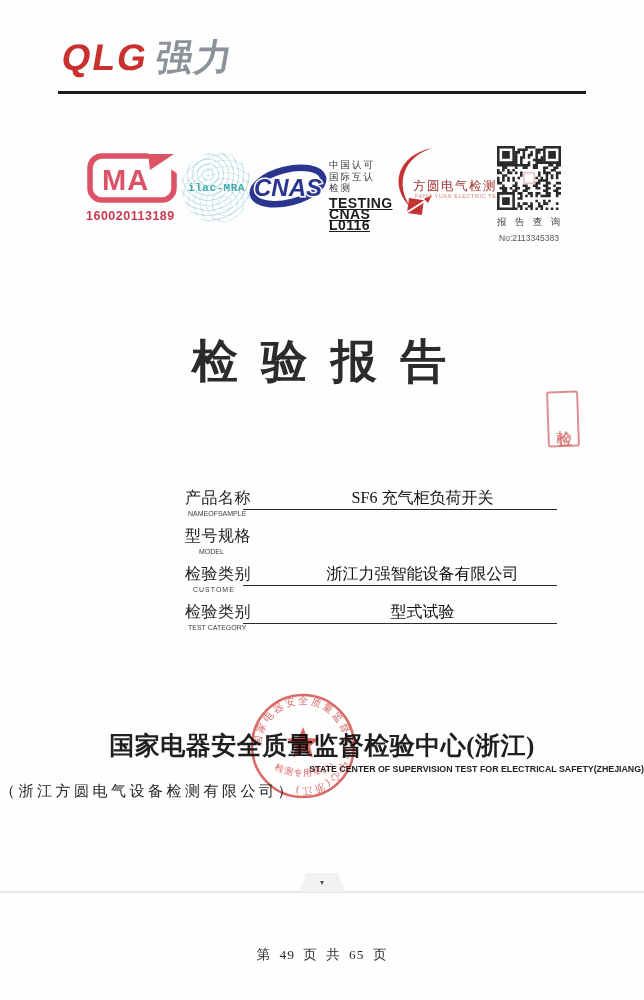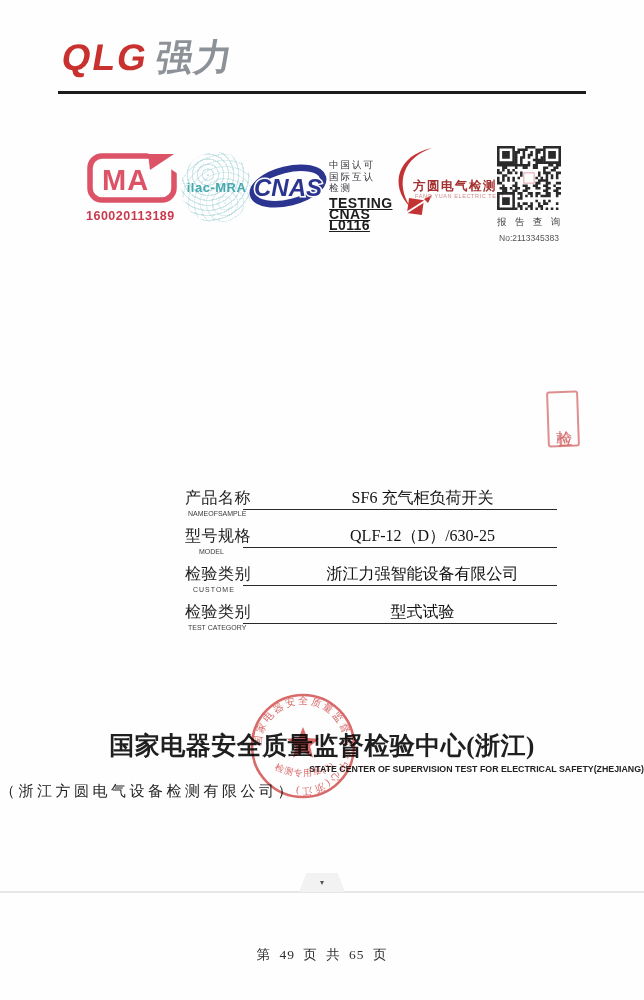--- a/index.html
+++ b/index.html
@@ -16,29 +16,29 @@
 
   
   .cma{position:absolute;left:86px;top:152px;width:92px;text-align:left;}
   .cma-num{margin-top:1px;font-family:"Liberation Sans",sans-serif;font-weight:bold;
            font-size:12.5px;color:#ca3a4e;letter-spacing:0.5px;}
   .ilac{position:absolute;left:181px;top:152px;width:71px;height:71px;border-radius:50%;
         background:
           repeating-radial-gradient(circle at 38% 32%, rgba(120,190,195,.35) 0 1.3px, rgba(255,255,255,0) 1.3px 5px),
           repeating-radial-gradient(circle at 62% 72%, rgba(120,190,195,.22) 0 1.3px, rgba(255,255,255,0) 1.3px 6px);
         display:flex;align-items:center;justify-content:center;}
-  .ilac span{font-family:Liberation Sans, sans-serif;font-weight:bold;font-size:13px;
+  .ilac span{font-family:Liberation Mono, monospace;font-weight:bold;font-size:11px;
              color:#45a9b0;letter-spacing:0.5px;}
   .cnas{position:absolute;left:249px;top:157px;width:150px;height:66px;}
   .cnas-text{position:absolute;left:80px;top:2px;font-family:"Liberation Sans",sans-serif;}
   .cnas-cn{font-size:9.5px;color:#35353f;line-height:11.5px;letter-spacing:2px;}
   .cnas-b{font-size:14px;font-weight:bold;color:#1d1d1d;line-height:11px;letter-spacing:0.4px;text-decoration:underline;}
   .cnas-b.first{margin-top:4px;}
   .fy{position:absolute;left:384px;top:145px;width:108px;height:78px;}
-  .fy-cn{position:absolute;left:29px;top:33px;font-weight:bold;font-size:12.5px;
+  .fy-cn{position:absolute;left:29px;top:33px;font-weight:normal;font-size:12.5px;
          color:#a53030;letter-spacing:1.5px;white-space:nowrap;}
   .fy-en{position:absolute;left:31px;top:48px;font-family:"Liberation Sans",sans-serif;
          font-size:5.5px;color:#cf8a8a;letter-spacing:0.6px;white-space:nowrap;}
   .qr{position:absolute;left:497px;top:146px;width:64px;text-align:center;}
   .qr-cap{margin-top:2px;font-size:9.5px;color:#3d3d3d;letter-spacing:3px;white-space:nowrap;}
   .qr-no{font-family:"Liberation Sans",sans-serif;font-size:8.5px;color:#555;margin-top:4px;}
 
   
   .title-cn{position:absolute;left:0;top:331px;width:644px;margin:0;text-align:center;
             font-size:46px;font-weight:600;color:#2b2b2b;letter-spacing:6px;}
@@ -138,34 +138,34 @@
         <path d="M28.16 0.00h2.56v2.56h-2.56zM30.72 0.00h2.56v2.56h-2.56zM33.28 0.00h2.56v2.56h-2.56zM35.84 0.00h2.56v2.56h-2.56zM20.48 2.56h2.56v2.56h-2.56zM23.04 2.56h2.56v2.56h-2.56zM25.60 2.56h2.56v2.56h-2.56zM28.16 2.56h2.56v2.56h-2.56zM38.40 2.56h2.56v2.56h-2.56zM40.96 2.56h2.56v2.56h-2.56zM43.52 2.56h2.56v2.56h-2.56zM17.92 5.12h2.56v2.56h-2.56zM20.48 5.12h2.56v2.56h-2.56zM25.60 5.12h2.56v2.56h-2.56zM33.28 5.12h2.56v2.56h-2.56zM38.40 5.12h2.56v2.56h-2.56zM40.96 5.12h2.56v2.56h-2.56zM17.92 7.68h2.56v2.56h-2.56zM25.60 7.68h2.56v2.56h-2.56zM30.72 7.68h2.56v2.56h-2.56zM33.28 7.68h2.56v2.56h-2.56zM38.40 7.68h2.56v2.56h-2.56zM17.92 10.24h2.56v2.56h-2.56zM23.04 10.24h2.56v2.56h-2.56zM25.60 10.24h2.56v2.56h-2.56zM30.72 10.24h2.56v2.56h-2.56zM38.40 10.24h2.56v2.56h-2.56zM43.52 10.24h2.56v2.56h-2.56zM17.92 12.80h2.56v2.56h-2.56zM23.04 12.80h2.56v2.56h-2.56zM35.84 12.80h2.56v2.56h-2.56zM38.40 12.80h2.56v2.56h-2.56zM40.96 12.80h2.56v2.56h-2.56zM43.52 12.80h2.56v2.56h-2.56zM17.92 15.36h2.56v2.56h-2.56zM23.04 15.36h2.56v2.56h-2.56zM30.72 15.36h2.56v2.56h-2.56zM38.40 15.36h2.56v2.56h-2.56zM40.96 15.36h2.56v2.56h-2.56zM43.52 15.36h2.56v2.56h-2.56zM0.00 17.92h2.56v2.56h-2.56zM2.56 17.92h2.56v2.56h-2.56zM5.12 17.92h2.56v2.56h-2.56zM7.68 17.92h2.56v2.56h-2.56zM10.24 17.92h2.56v2.56h-2.56zM12.80 17.92h2.56v2.56h-2.56zM15.36 17.92h2.56v2.56h-2.56zM17.92 17.92h2.56v2.56h-2.56zM20.48 17.92h2.56v2.56h-2.56zM23.04 17.92h2.56v2.56h-2.56zM25.60 17.92h2.56v2.56h-2.56zM28.16 17.92h2.56v2.56h-2.56zM30.72 17.92h2.56v2.56h-2.56zM35.84 17.92h2.56v2.56h-2.56zM38.40 17.92h2.56v2.56h-2.56zM51.20 17.92h2.56v2.56h-2.56zM53.76 17.92h2.56v2.56h-2.56zM58.88 17.92h2.56v2.56h-2.56zM61.44 17.92h2.56v2.56h-2.56zM5.12 20.48h2.56v2.56h-2.56zM7.68 20.48h2.56v2.56h-2.56zM17.92 20.48h2.56v2.56h-2.56zM25.60 20.48h2.56v2.56h-2.56zM28.16 20.48h2.56v2.56h-2.56zM35.84 20.48h2.56v2.56h-2.56zM38.40 20.48h2.56v2.56h-2.56zM46.08 20.48h2.56v2.56h-2.56zM48.64 20.48h2.56v2.56h-2.56zM56.32 20.48h2.56v2.56h-2.56zM58.88 20.48h2.56v2.56h-2.56zM0.00 23.04h2.56v2.56h-2.56zM5.12 23.04h2.56v2.56h-2.56zM10.24 23.04h2.56v2.56h-2.56zM15.36 23.04h2.56v2.56h-2.56zM46.08 23.04h2.56v2.56h-2.56zM53.76 23.04h2.56v2.56h-2.56zM56.32 23.04h2.56v2.56h-2.56zM0.00 25.60h2.56v2.56h-2.56zM2.56 25.60h2.56v2.56h-2.56zM10.24 25.60h2.56v2.56h-2.56zM12.80 25.60h2.56v2.56h-2.56zM17.92 25.60h2.56v2.56h-2.56zM23.04 25.60h2.56v2.56h-2.56zM40.96 25.60h2.56v2.56h-2.56zM46.08 25.60h2.56v2.56h-2.56zM48.64 25.60h2.56v2.56h-2.56zM51.20 25.60h2.56v2.56h-2.56zM58.88 25.60h2.56v2.56h-2.56zM61.44 25.60h2.56v2.56h-2.56zM5.12 28.16h2.56v2.56h-2.56zM7.68 28.16h2.56v2.56h-2.56zM23.04 28.16h2.56v2.56h-2.56zM40.96 28.16h2.56v2.56h-2.56zM48.64 28.16h2.56v2.56h-2.56zM53.76 28.16h2.56v2.56h-2.56zM58.88 28.16h2.56v2.56h-2.56zM0.00 30.72h2.56v2.56h-2.56zM5.12 30.72h2.56v2.56h-2.56zM10.24 30.72h2.56v2.56h-2.56zM15.36 30.72h2.56v2.56h-2.56zM20.48 30.72h2.56v2.56h-2.56zM38.40 30.72h2.56v2.56h-2.56zM43.52 30.72h2.56v2.56h-2.56zM48.64 30.72h2.56v2.56h-2.56zM53.76 30.72h2.56v2.56h-2.56zM58.88 30.72h2.56v2.56h-2.56zM0.00 33.28h2.56v2.56h-2.56zM5.12 33.28h2.56v2.56h-2.56zM10.24 33.28h2.56v2.56h-2.56zM15.36 33.28h2.56v2.56h-2.56zM40.96 33.28h2.56v2.56h-2.56zM43.52 33.28h2.56v2.56h-2.56zM46.08 33.28h2.56v2.56h-2.56zM48.64 33.28h2.56v2.56h-2.56zM0.00 35.84h2.56v2.56h-2.56zM2.56 35.84h2.56v2.56h-2.56zM17.92 35.84h2.56v2.56h-2.56zM38.40 35.84h2.56v2.56h-2.56zM40.96 35.84h2.56v2.56h-2.56zM48.64 35.84h2.56v2.56h-2.56zM51.20 35.84h2.56v2.56h-2.56zM58.88 35.84h2.56v2.56h-2.56zM61.44 35.84h2.56v2.56h-2.56zM5.12 38.40h2.56v2.56h-2.56zM15.36 38.40h2.56v2.56h-2.56zM17.92 38.40h2.56v2.56h-2.56zM25.60 38.40h2.56v2.56h-2.56zM28.16 38.40h2.56v2.56h-2.56zM35.84 38.40h2.56v2.56h-2.56zM38.40 38.40h2.56v2.56h-2.56zM46.08 38.40h2.56v2.56h-2.56zM48.64 38.40h2.56v2.56h-2.56zM56.32 38.40h2.56v2.56h-2.56zM2.56 40.96h2.56v2.56h-2.56zM5.12 40.96h2.56v2.56h-2.56zM7.68 40.96h2.56v2.56h-2.56zM12.80 40.96h2.56v2.56h-2.56zM17.92 40.96h2.56v2.56h-2.56zM20.48 40.96h2.56v2.56h-2.56zM28.16 40.96h2.56v2.56h-2.56zM30.72 40.96h2.56v2.56h-2.56zM38.40 40.96h2.56v2.56h-2.56zM40.96 40.96h2.56v2.56h-2.56zM48.64 40.96h2.56v2.56h-2.56zM51.20 40.96h2.56v2.56h-2.56zM58.88 40.96h2.56v2.56h-2.56zM61.44 40.96h2.56v2.56h-2.56zM5.12 43.52h2.56v2.56h-2.56zM7.68 43.52h2.56v2.56h-2.56zM15.36 43.52h2.56v2.56h-2.56zM17.92 43.52h2.56v2.56h-2.56zM25.60 43.52h2.56v2.56h-2.56zM28.16 43.52h2.56v2.56h-2.56zM46.08 43.52h2.56v2.56h-2.56zM48.64 43.52h2.56v2.56h-2.56zM56.32 43.52h2.56v2.56h-2.56zM58.88 43.52h2.56v2.56h-2.56zM20.48 46.08h2.56v2.56h-2.56zM23.04 46.08h2.56v2.56h-2.56zM30.72 46.08h2.56v2.56h-2.56zM33.28 46.08h2.56v2.56h-2.56zM38.40 46.08h2.56v2.56h-2.56zM40.96 46.08h2.56v2.56h-2.56zM48.64 46.08h2.56v2.56h-2.56zM51.20 46.08h2.56v2.56h-2.56zM58.88 46.08h2.56v2.56h-2.56zM61.44 46.08h2.56v2.56h-2.56zM23.04 48.64h2.56v2.56h-2.56zM28.16 48.64h2.56v2.56h-2.56zM33.28 48.64h2.56v2.56h-2.56zM38.40 48.64h2.56v2.56h-2.56zM43.52 48.64h2.56v2.56h-2.56zM46.08 48.64h2.56v2.56h-2.56zM48.64 48.64h2.56v2.56h-2.56zM51.20 48.64h2.56v2.56h-2.56zM58.88 48.64h2.56v2.56h-2.56zM20.48 51.20h2.56v2.56h-2.56zM23.04 51.20h2.56v2.56h-2.56zM38.40 53.76h2.56v2.56h-2.56zM46.08 53.76h2.56v2.56h-2.56zM51.20 53.76h2.56v2.56h-2.56zM20.48 56.32h2.56v2.56h-2.56zM25.60 56.32h2.56v2.56h-2.56zM28.16 56.32h2.56v2.56h-2.56zM33.28 56.32h2.56v2.56h-2.56zM40.96 56.32h2.56v2.56h-2.56zM46.08 56.32h2.56v2.56h-2.56zM48.64 56.32h2.56v2.56h-2.56zM58.88 56.32h2.56v2.56h-2.56zM20.48 58.88h2.56v2.56h-2.56zM23.04 58.88h2.56v2.56h-2.56zM30.72 58.88h2.56v2.56h-2.56zM33.28 58.88h2.56v2.56h-2.56zM40.96 58.88h2.56v2.56h-2.56zM43.52 58.88h2.56v2.56h-2.56zM17.92 61.44h2.56v2.56h-2.56zM23.04 61.44h2.56v2.56h-2.56zM28.16 61.44h2.56v2.56h-2.56zM33.28 61.44h2.56v2.56h-2.56zM38.40 61.44h2.56v2.56h-2.56zM43.52 61.44h2.56v2.56h-2.56zM48.64 61.44h2.56v2.56h-2.56zM53.76 61.44h2.56v2.56h-2.56zM58.88 61.44h2.56v2.56h-2.56z" fill="#2a2a2a"></path>
         <path d="M0 0h17.92v17.92h-17.92zM2.56 2.56h12.8v12.8h-12.8zM5.12 5.12h7.68v7.68h-7.68z" fill="#2a2a2a" fill-rule="evenodd"></path>
         <path d="M46.08 0h17.92v17.92h-17.92zM48.64 2.56h12.8v12.8h-12.8zM51.199999999999996 5.12h7.68v7.68h-7.68z" fill="#2a2a2a" fill-rule="evenodd"></path>
         <path d="M0 46.08h17.92v17.92h-17.92zM2.56 48.64h12.8v12.8h-12.8zM5.12 51.199999999999996h7.68v7.68h-7.68z" fill="#2a2a2a" fill-rule="evenodd"></path>
         <rect x="26.88" y="26.88" width="10.24" height="10.24" fill="#fff" stroke="#dc8a94" stroke-width="0.8"></rect>
       </svg>
     <div class="qr-cap">报 告 查 询</div>
     <div class="qr-no">No:2113345383</div>
   </div>
 
+  <h1 class="title-cn">检 验 报 告</h1>
 
   <div class="side-stamp">
     <span>检验</span>
   </div>
 
   <div class="frow" style="top:487px">
     <span class="cn">产品名称</span>
     <span class="en">NAMEOFSAMPLE</span>
     <div class="val">SF6 充气柜负荷开关</div>
   </div>
   <div class="frow" style="top:525px">
     <span class="cn">型号规格</span>
     <span class="en" style="left:14px">MODEL</span>
-    <div class="val">QLF-12（D）/630-25</div>
   </div>
   <div class="frow" style="top:563px">
     <span class="cn">检验类别</span>
     <span class="en" style="left:8px;letter-spacing:1px">CUSTOME</span>
     <div class="val">浙江力强智能设备有限公司</div>
   </div>
   <div class="frow" style="top:601px">
     <span class="cn">检验类别</span>
     <span class="en">TEST CATEGORY</span>
     <div class="val">型式试验</div>

